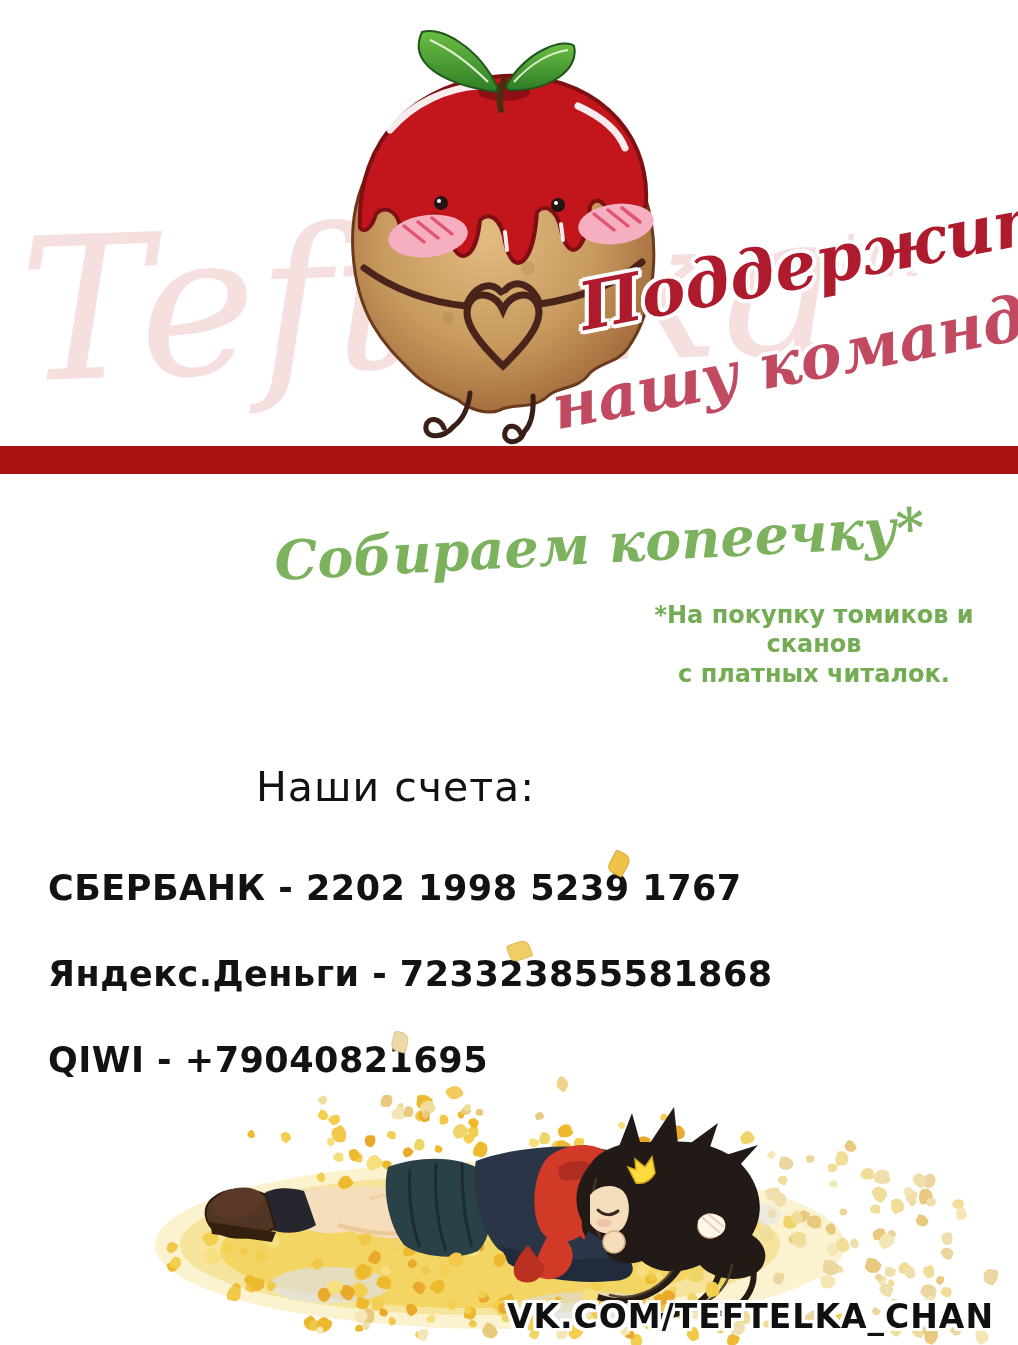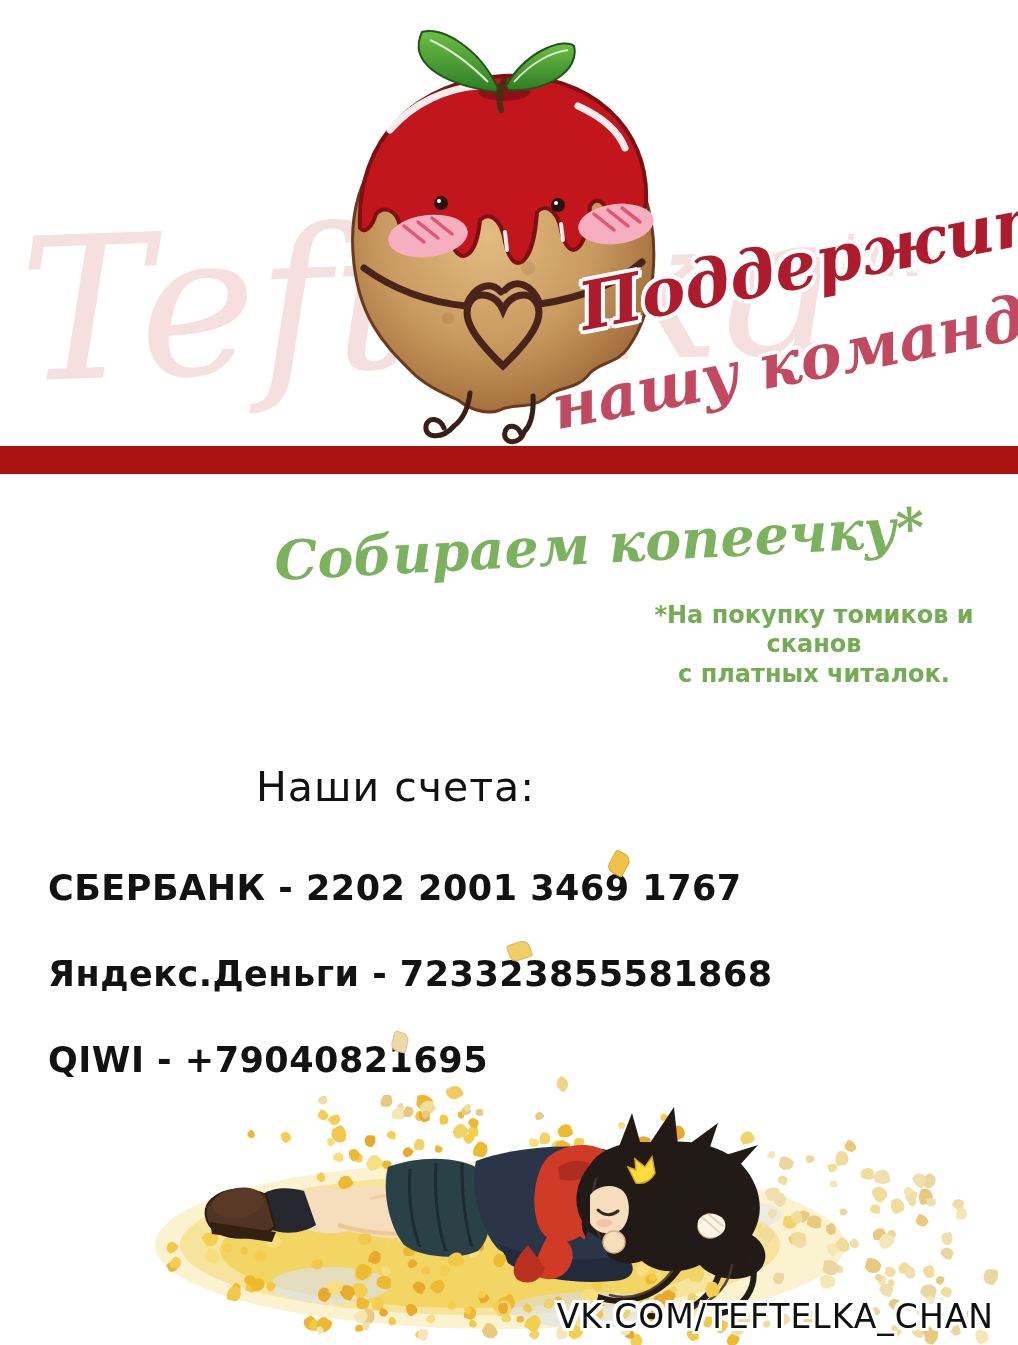--- a/index.html
+++ b/index.html
@@ -28,21 +28,21 @@
   .acc-title{position:absolute;left:226px;top:763px;font-size:41px;font-weight:normal;
       color:#121212;letter-spacing:1px;margin-left:30px;}
   .acc{position:absolute;left:48px;font-size:35px;font-weight:bold;color:#121212;
       letter-spacing:.5px;white-space:nowrap;}
   .acc.r1{top:868px}.acc.r2{top:954px}.acc.r3{top:1040px}
   
   .leafbit{position:absolute;border-radius:3px 8px 2px 7px;}
   
   .mascot{position:absolute;left:328px;top:18px;width:346px;height:430px;}
   .footer-art{position:absolute;left:120px;top:1095px;width:880px;height:250px;}
-  .vk{position:absolute;right:24px;top:1297px;font-size:33px;font-weight:normal;color:#101010;
+  .vk{position:absolute;right:24px;top:1297px;font-size:33px;font-weight:bold;color:#101010;
       letter-spacing:1px;white-space:nowrap;
       text-shadow:-3px -3px 0 #fff,3px -3px 0 #fff,-3px 3px 0 #fff,3px 3px 0 #fff,
                   -3px 0 0 #fff,3px 0 0 #fff,0 -3px 0 #fff,0 3px 0 #fff;}
 </style>
 </head>
 <body>
 
 <div class="page">
 
   <div class="wm wm-main">Teftelka</div>
@@ -138,21 +138,21 @@
 
   <div class="redbar"></div>
 
   <div class="g-head">Собираем копеечку*</div>
   <div class="g-note">
     <div>*На покупку томиков и сканов</div>
     <div>с платных читалок.</div>
   </div>
 
   <div class="acc-title">Наши счета:</div>
-  <div class="acc r1">СБЕРБАНК - 2202 2001 3469 1767</div>
+  <div class="acc r1">СБЕРБАНК - 2202 1998 5239 1767</div>
   <div class="acc r2">Яндекс.Деньги - 723323855581868</div>
   <div class="acc r3">QIWI - +79040821695</div>
 
   <div class="leafbit" style="left:610px;top:852px;width:16px;height:21px;background:#EFC24A;border:1px solid #DCA93A;transform:rotate(28deg);"></div>
   <div class="leafbit" style="left:508px;top:942px;width:21px;height:16px;background:#F0CE66;border:1px solid #DDB554;transform:rotate(-18deg);"></div>
   <div class="leafbit" style="left:392px;top:1032px;width:14px;height:18px;background:#EDD9A8;border:1px solid #DFC58C;transform:rotate(14deg);"></div>
   <div class="leafbit" style="left:447px;top:1086px;width:15px;height:13px;background:#F2CB5C;transform:rotate(-30deg);"></div>
   <div class="leafbit" style="left:556px;top:1078px;width:13px;height:12px;background:#EFD489;transform:rotate(40deg);"></div>
 
   <svg class="footer-art" viewBox="0 0 880 250">

